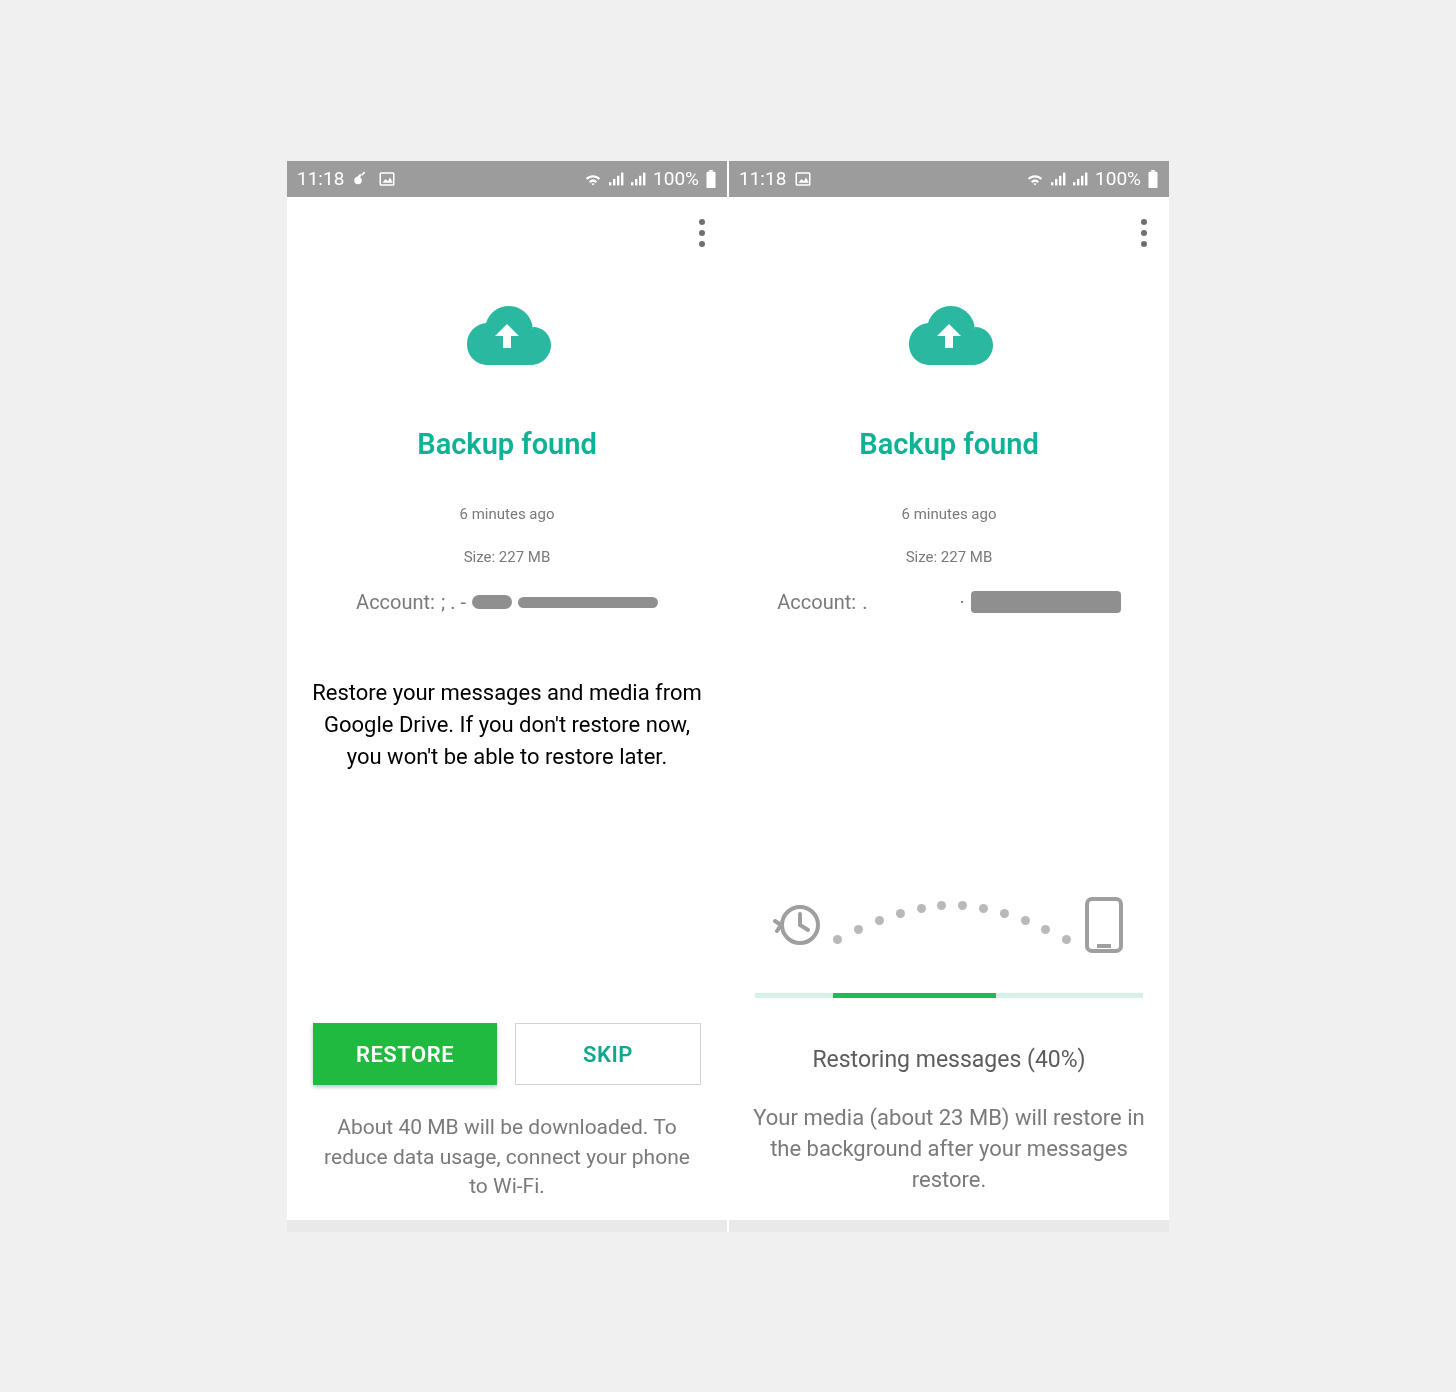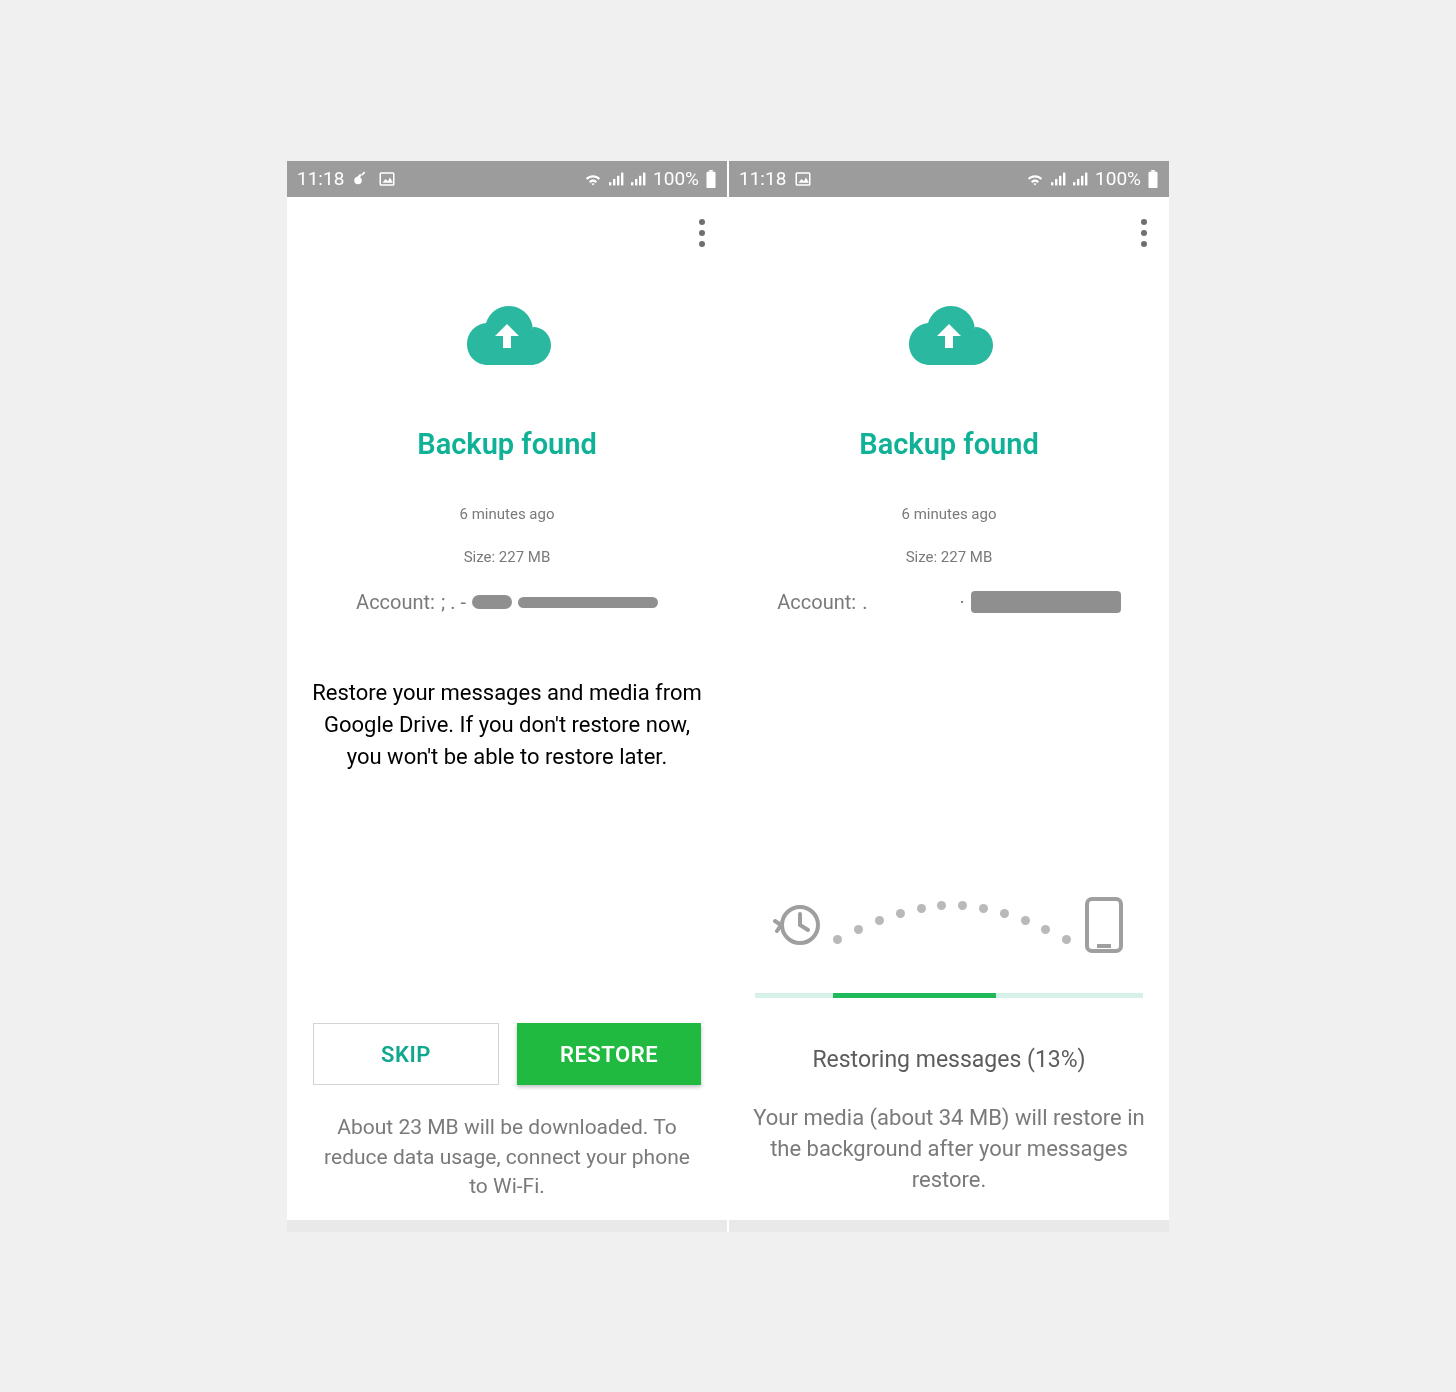--- a/index.html
+++ b/index.html
@@ -244,24 +244,24 @@
           <span style="color:#7a7a7a;">; . -</span>
           <span class="redact" style="width:40px;"></span>
           <span class="redact" style="width:140px;height:11px;"></span>
         </span>
       </div>
       <div class="desc">Restore your messages and media from Google Drive. If you don't restore now, you won't be able to restore later.</div>
     </div>
 
     <div class="bottom">
       <div class="button-row">
+        <div class="btn btn-primary">RESTORE</div>
         <div class="btn btn-secondary">SKIP</div>
-        <div class="btn btn-primary">RESTORE</div>
-      </div>
-      <div class="footer-note">About 23 MB will be downloaded. To reduce data usage, connect your phone to Wi-Fi.</div>
+      </div>
+      <div class="footer-note">About 40 MB will be downloaded. To reduce data usage, connect your phone to Wi-Fi.</div>
     </div>
     <div class="grey-strip"></div>
   </div>
 
   <div class="phone">
     <div class="statusbar">
       <div class="status-left">
         <span>11:18</span>
         <svg width="18" height="18" viewBox="0 0 24 24" fill="#fff">
             <rect x="3" y="4" width="18" height="16" rx="1" fill="none" stroke="#fff" stroke-width="2"></rect>
@@ -341,19 +341,19 @@
           <span class="arc-dot" style="left:92%; top:40px;"></span>
         </div>
         <svg width="42" height="58" viewBox="0 0 42 58" fill="none" stroke="#9f9f9f" stroke-width="4">
           <rect x="4" y="3" width="34" height="52" rx="5"></rect>
           <line x1="14" y1="50" x2="28" y2="50"></line>
         </svg>
       </div>
       <div class="progress-track">
         <div class="progress-fill"></div>
       </div>
-      <div class="restore-text">Restoring messages (13%)</div>
-    </div>
-    <div class="restore-note">Your media (about 34 MB) will restore in the background after your messages restore.</div>
+      <div class="restore-text">Restoring messages (40%)</div>
+    </div>
+    <div class="restore-note">Your media (about 23 MB) will restore in the background after your messages restore.</div>
     <div class="grey-strip"></div>
   </div>
 
 </div>
 
 </body></html>

